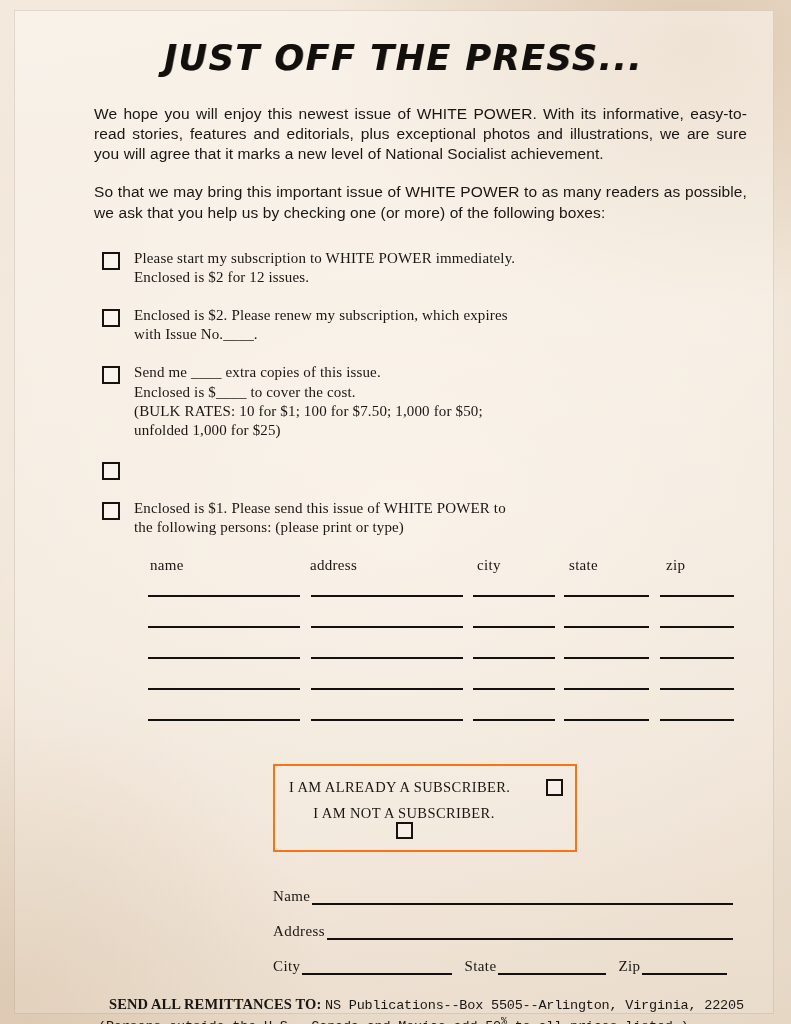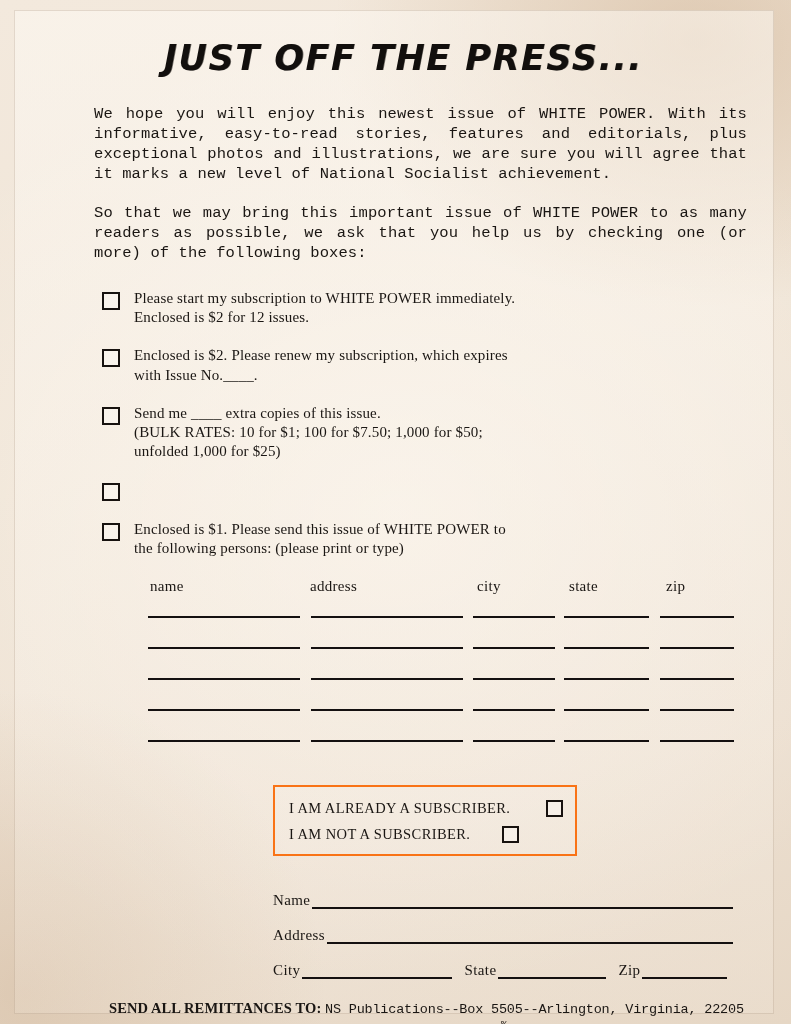--- a/index.html
+++ b/index.html
@@ -59,21 +59,21 @@
 
   .body-wrap {
     margin: 0 52px 0 86px;
   }
 
   p.intro {
     font-size: 15.5px;
     line-height: 1.30;
     margin: 26px 0 0 0;
     text-align: justify;
-    font-family: Liberation Mono, monospace;
+    font-family: Liberation Sans, sans-serif;
     letter-spacing: 0.1px;
   }
   p.intro.second {
     margin-top: 18px;
   }
 
   
   .options {
     margin: 26px 0 0 94px;
   }
@@ -140,21 +140,21 @@
     padding: 9px 12px 9px 14px;
     background: rgba(255,255,255,0.10);
   }
   .subline {
     display: flex;
     align-items: center;
     font-size: 14.5px;
     letter-spacing: 0.4px;
     margin: 4px 0 9px 0;
   }
-  .subline:last-child { margin-bottom: 2px; }
+  .subline:last-child { margin-bottom: 2px; flex-direction: column; }
   .subline .sp { flex: 1 1 auto; }
   .subline .cb2 {
     width: 13px;
     height: 13px;
     border: 2px solid #17120f;
     flex: 0 0 auto;
     background: rgba(255,255,255,0.3);
   }
   .sub2 { padding-right: 44px; }
 
@@ -227,20 +227,21 @@
       <div class="opt-text">
         <div>Enclosed is $2.  Please renew my subscription, which expires</div>
         <div>with Issue No.____.</div>
       </div>
     </div>
 
     <div class="opt">
       <div class="cbox"></div>
       <div class="opt-text">
         <div>Send me ____ extra copies of this issue.</div>
+        <div>Enclosed is $____ to cover the cost.</div>
         <div>(BULK RATES:  10 for $1; 100 for $7.50; 1,000 for $50;</div>
         <div>unfolded 1,000 for $25)</div>
       </div>
     </div>
 
     <div class="opt">
       <div class="cbox"></div>
       <div class="opt-text">
       </div>
     </div>

